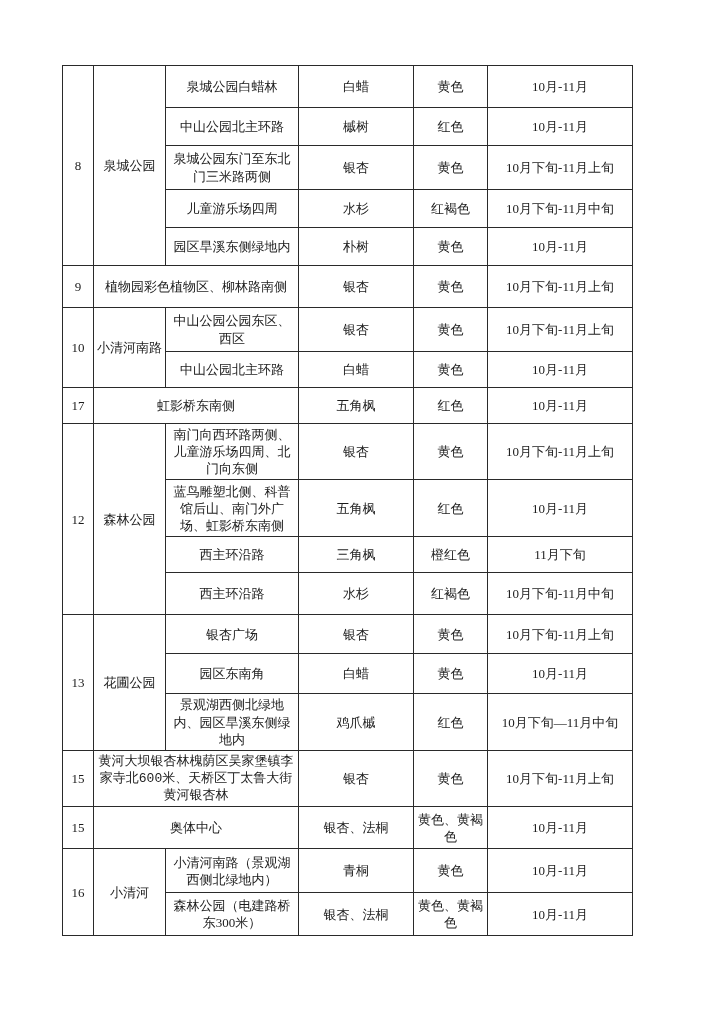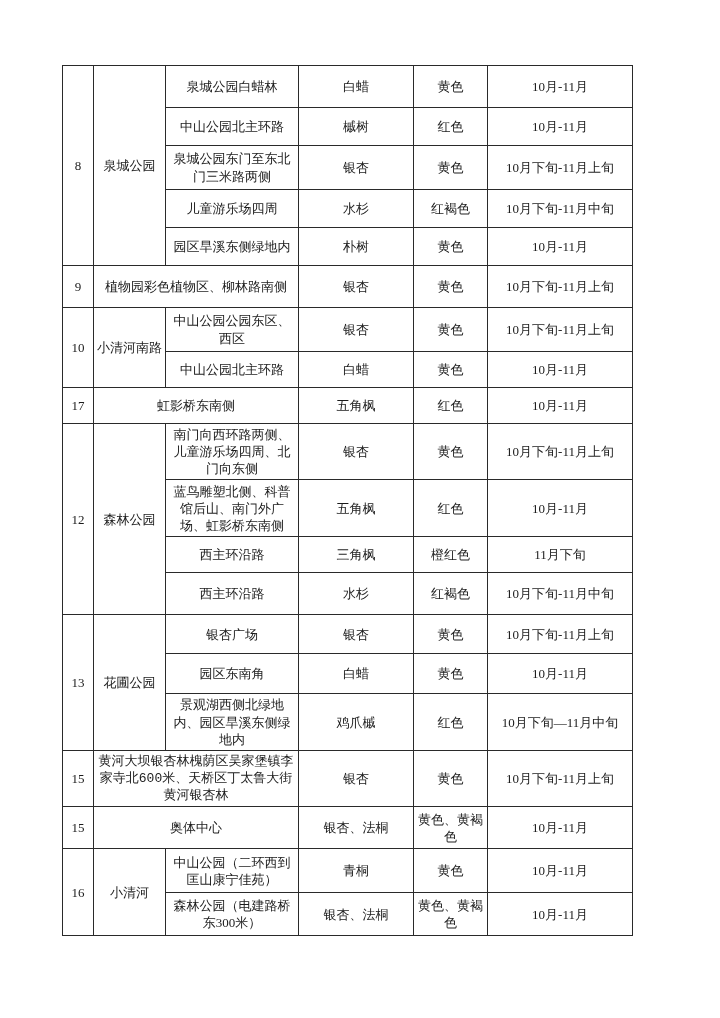--- a/index.html
+++ b/index.html
@@ -168,21 +168,21 @@
         <td>15</td>
         <td colspan="2">奥体中心</td>
         <td>银杏、法桐</td>
         <td>黄色、黄褐色</td>
         <td>10月-11月</td>
       </tr>
 
       <tr style="height:44px">
         <td rowspan="2">16</td>
         <td rowspan="2">小清河</td>
-        <td>中山公园（二环西到匡山康宁佳苑）</td>
+        <td>小清河南路（景观湖西侧北绿地内）</td>
         <td>青桐</td>
         <td>黄色</td>
         <td>10月-11月</td>
       </tr>
       <tr style="height:43px">
         <td>森林公园（电建路桥东300米）</td>
         <td>银杏、法桐</td>
         <td>黄色、黄褐色</td>
         <td>10月-11月</td>
       </tr>

